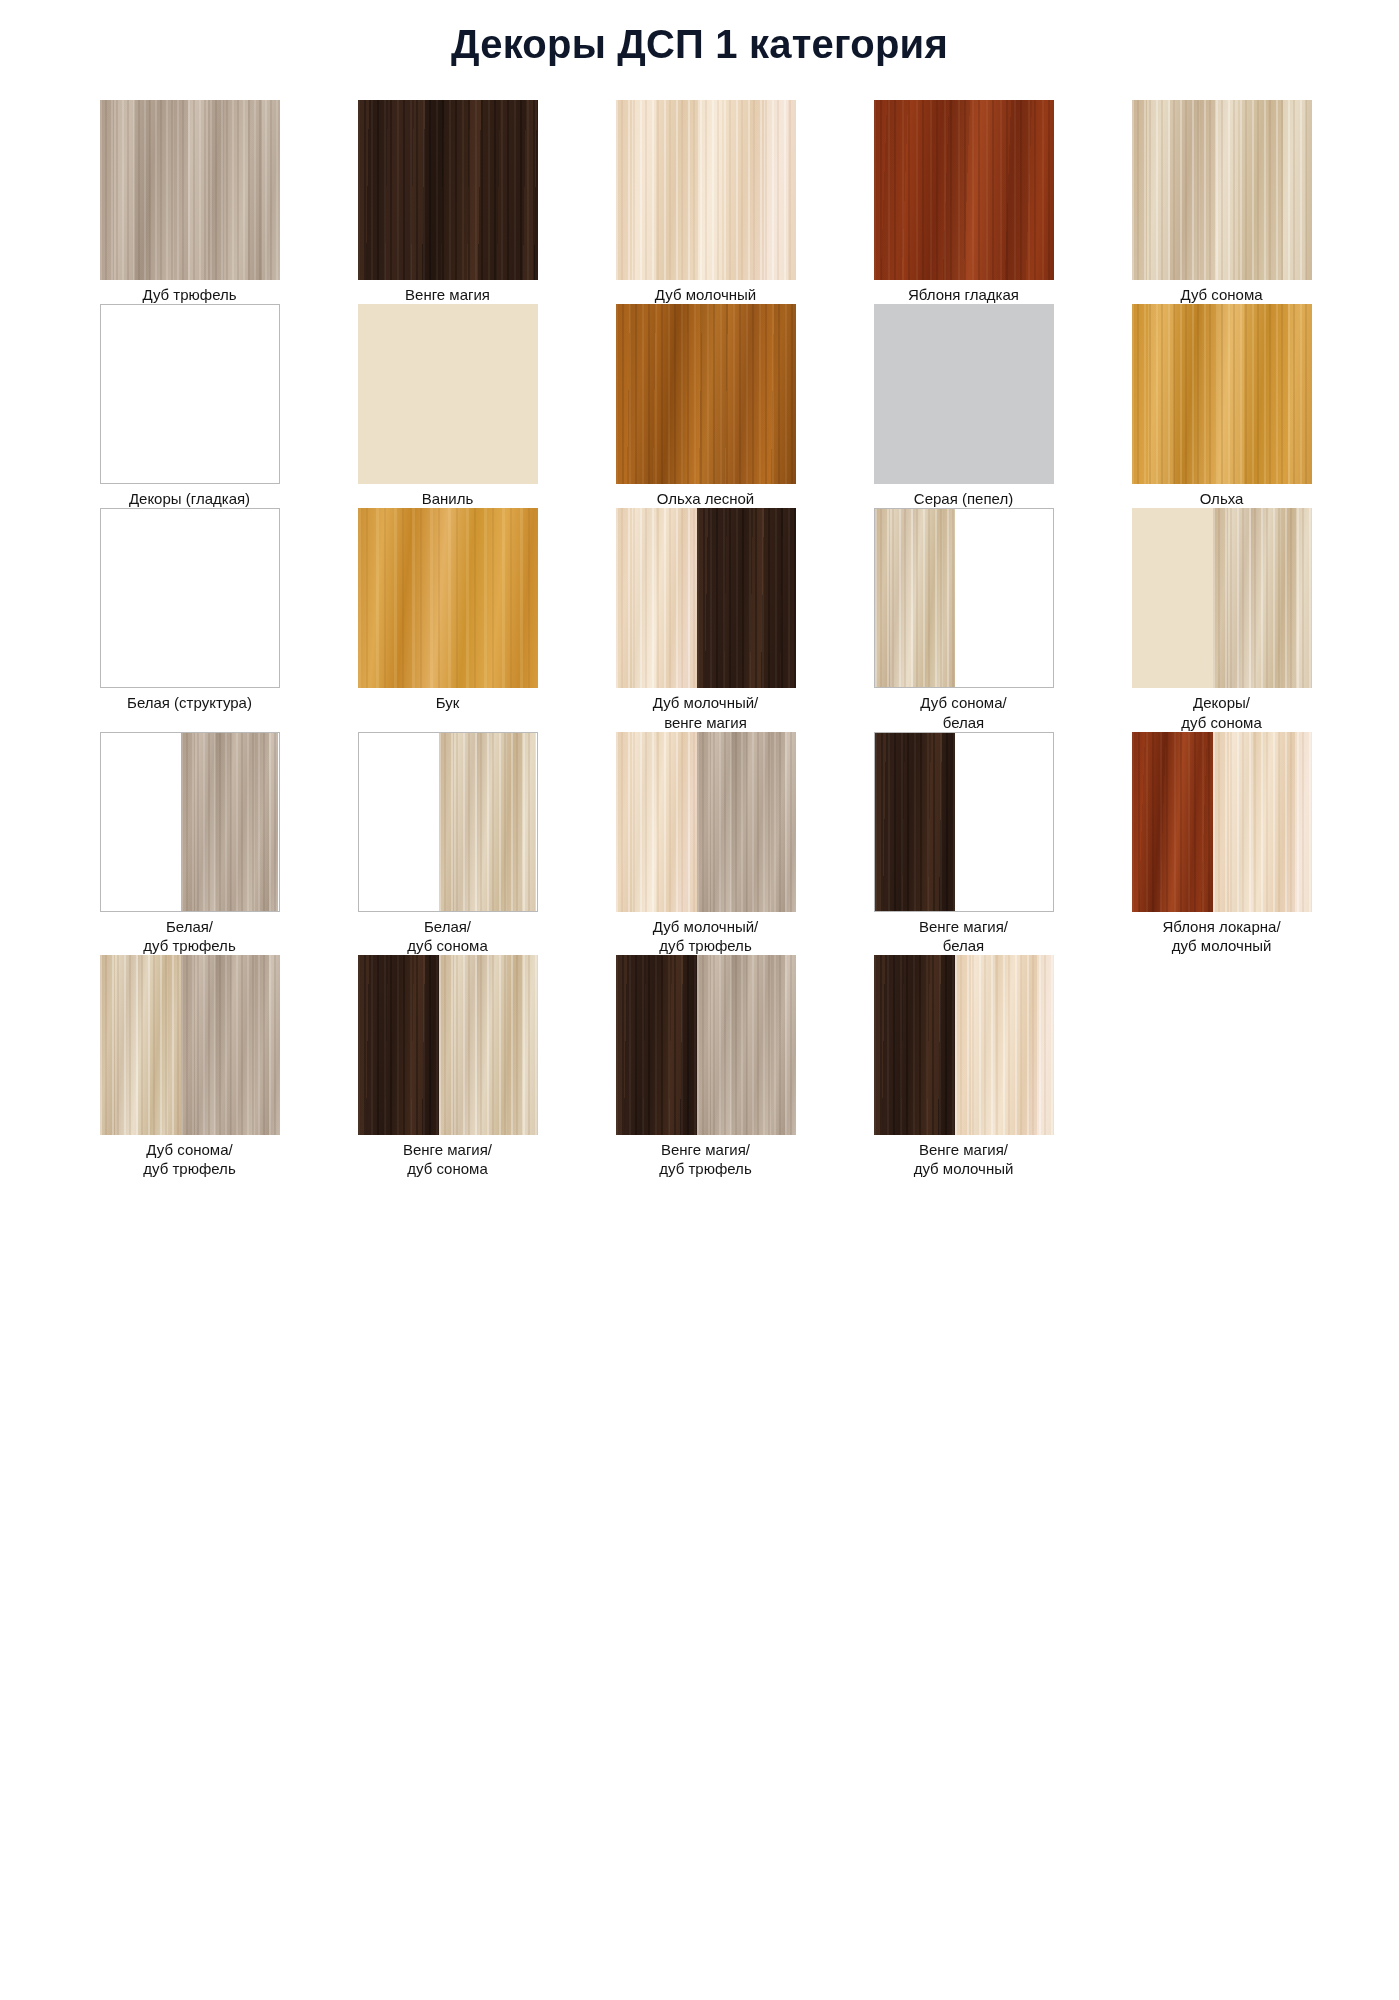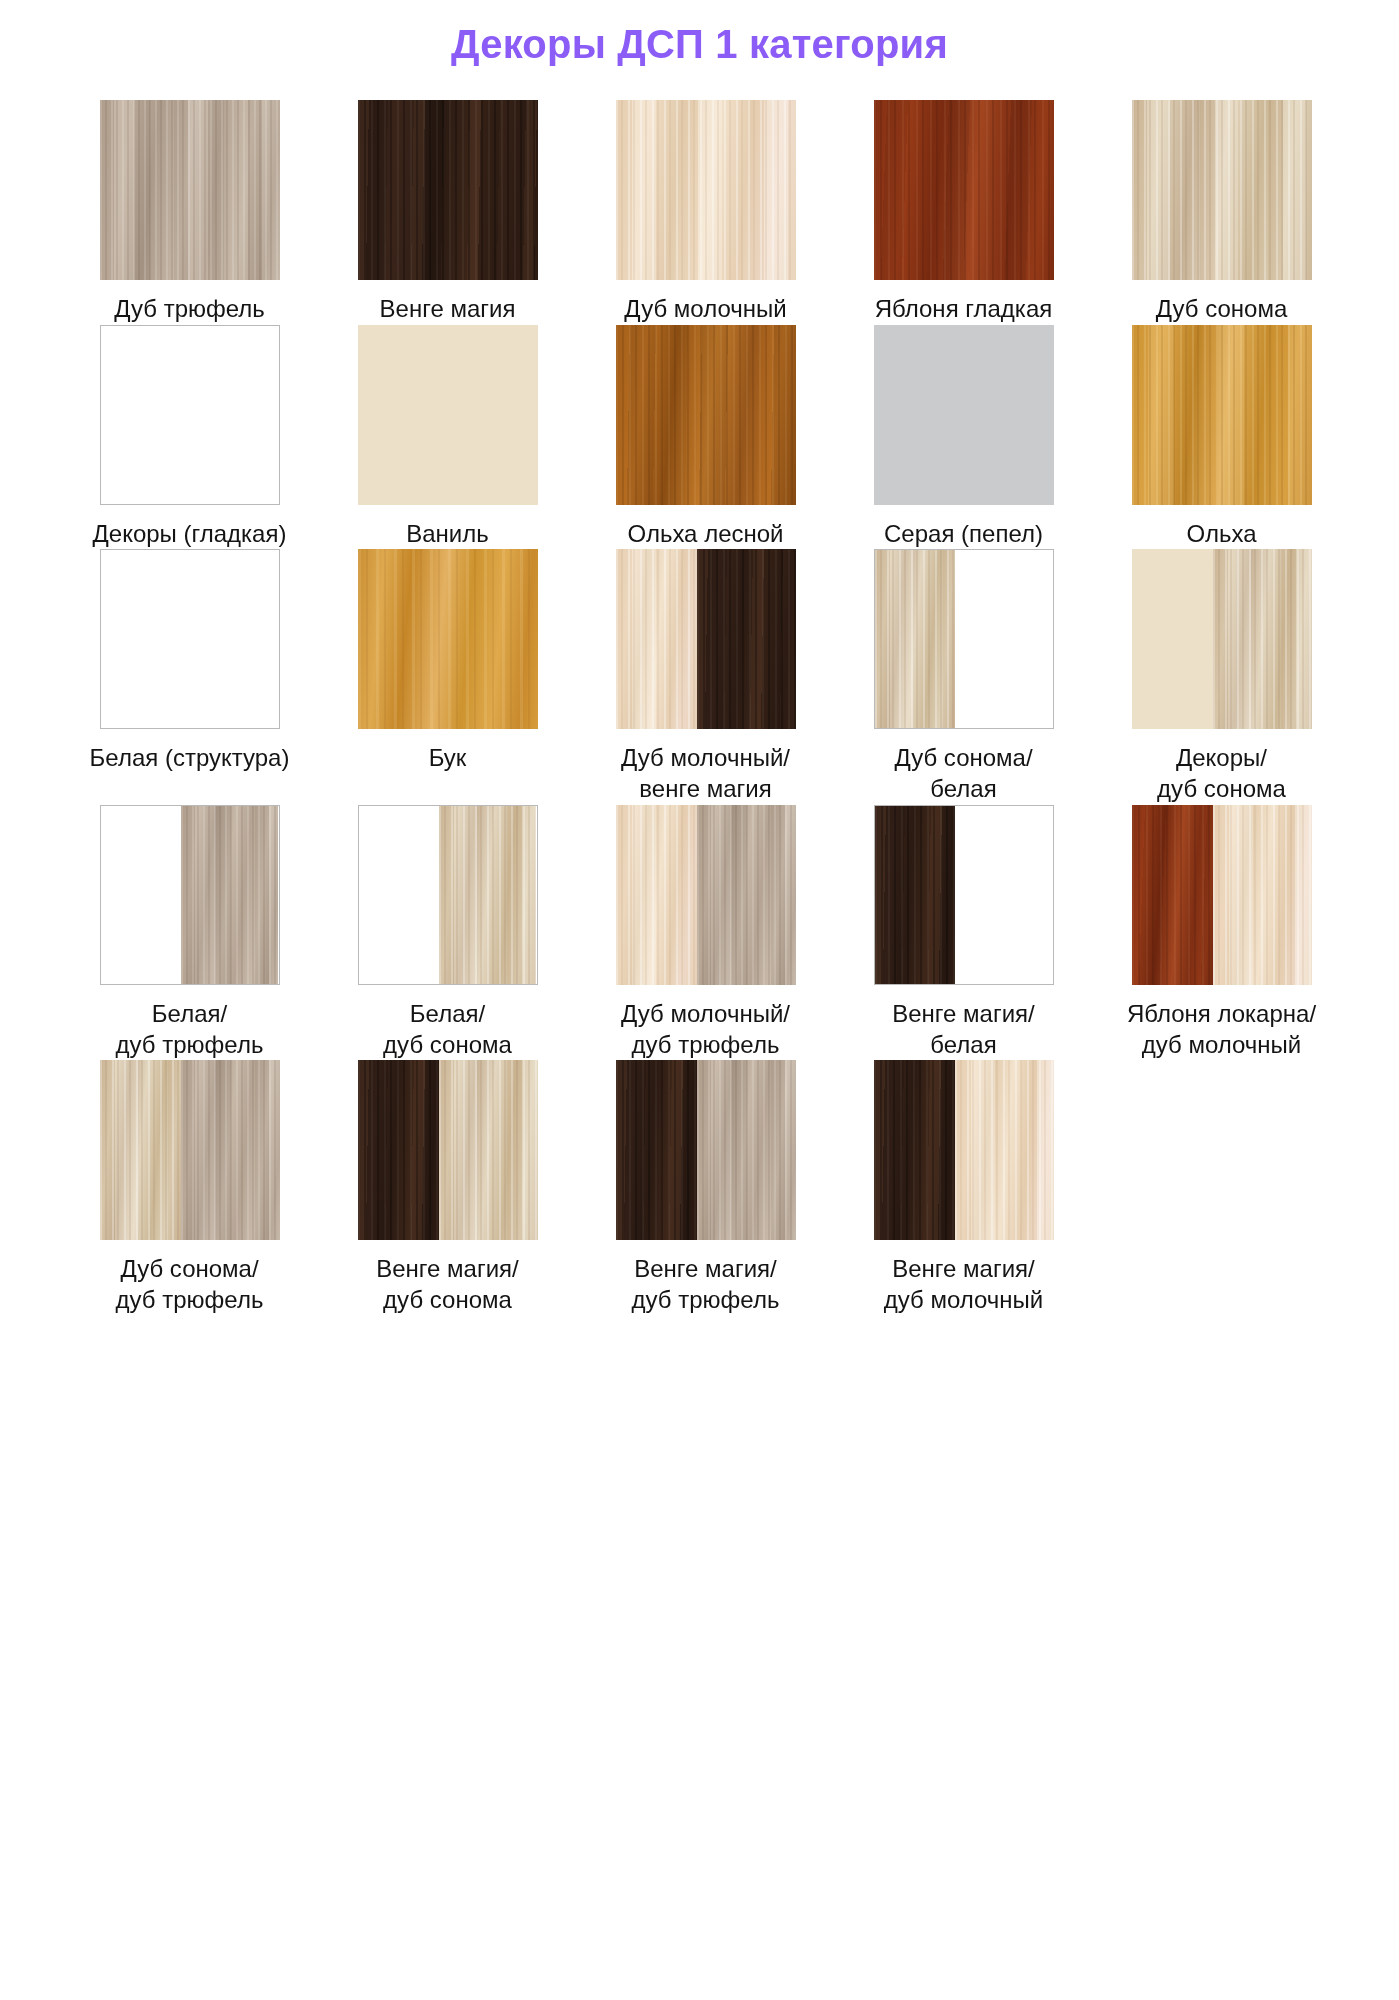--- a/index.html
+++ b/index.html
@@ -9,21 +9,21 @@
     background:#ffffff;
     font-family:"Liberation Sans","DejaVu Sans",sans-serif;
     overflow:hidden;
   }
   .page{position:relative;width:1399px;height:2000px;}
 
   .page-title{
     text-align:center;
     font-size:40px;
     font-weight:bold;
-    color:#8b5cf6;
+    color:#0f172a;
     letter-spacing:0.2px;
     margin:22px 0 0 0;
     line-height:1.1;
   }
 
   .grid{
     margin:34px auto 0 auto;
     width:1290px;
     display:grid;
     grid-template-columns:repeat(5,258px);
@@ -49,23 +49,23 @@
     display:flex;
     flex-direction:row;
   }
   .swatch.bordered{border:1px solid #b9b9b9;}
   .swatch .half{height:100%;position:relative;overflow:hidden;}
   .swatch .half.w100{width:100%;}
   .swatch .half.w45{width:45%;}
   .swatch .half.w55{width:55%;}
 
   .caption{
-    margin-top:14px;
+    margin-top:5px;
     text-align:center;
-    font-size:24px;
+    font-size:15px;
     color:#141414;
     line-height:1.28;
     width:230px;
     white-space:pre-line;
   }
 
   
 
   
   .tex-dub-tryufel{

